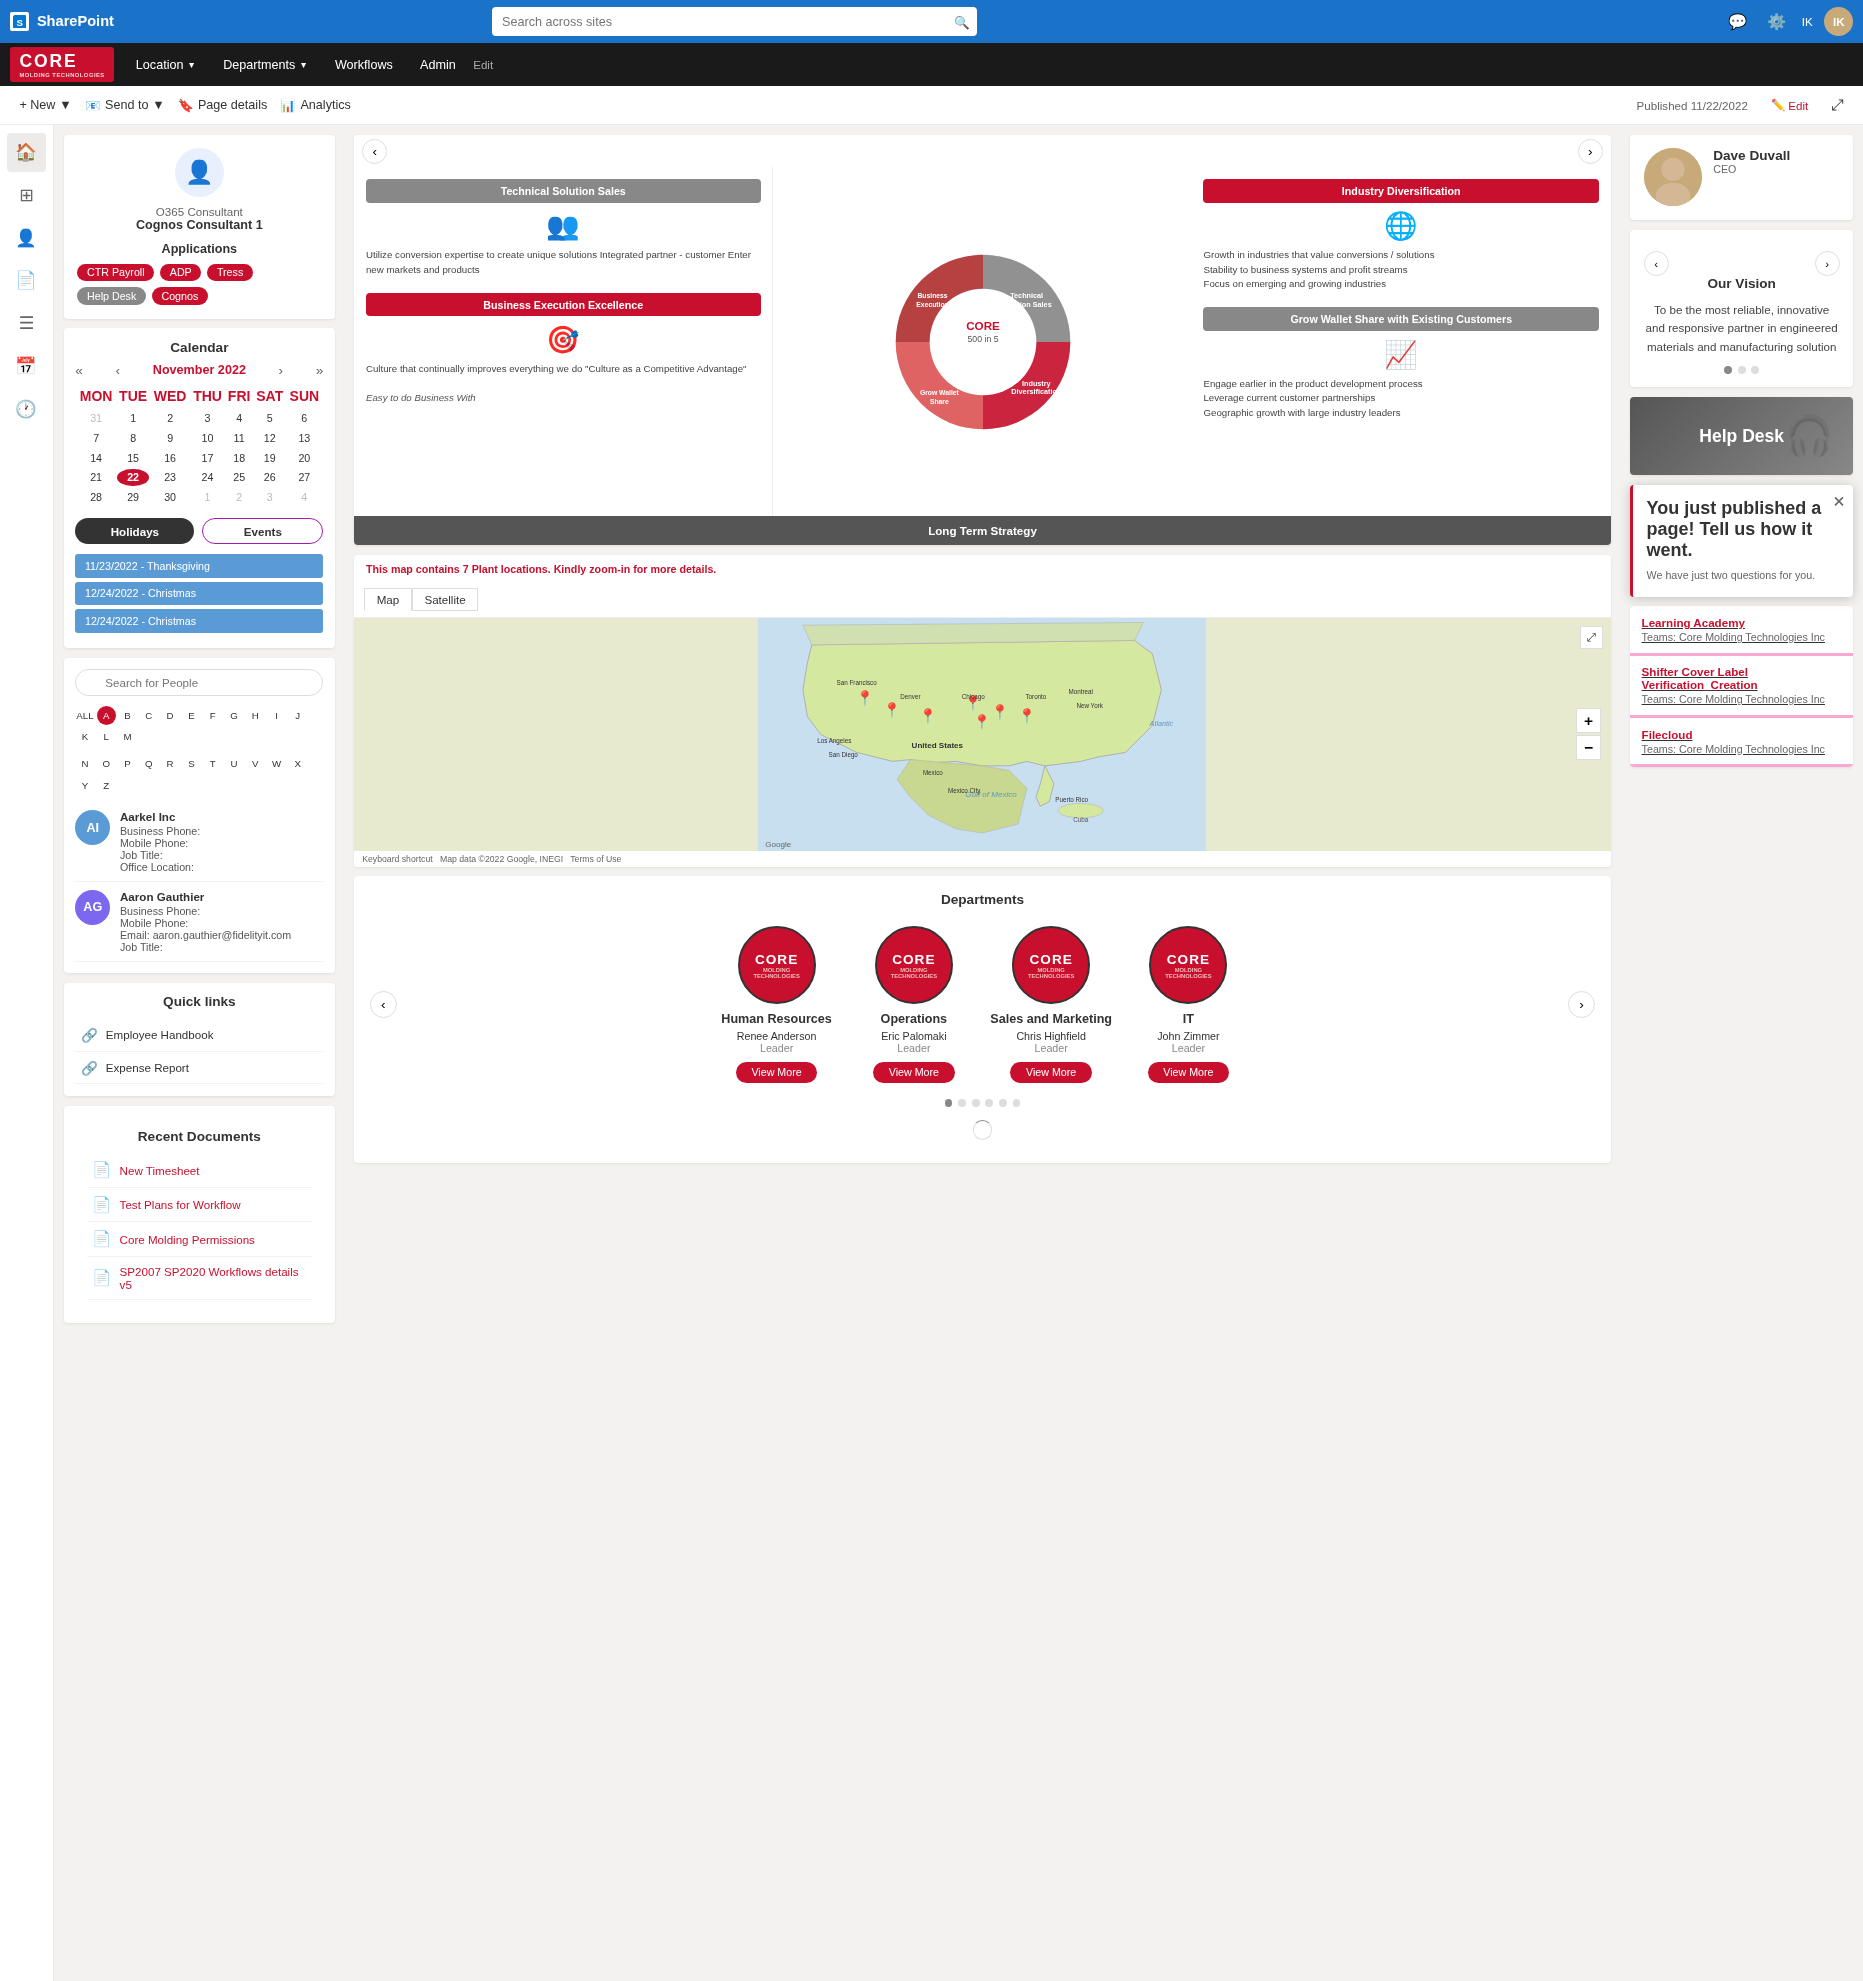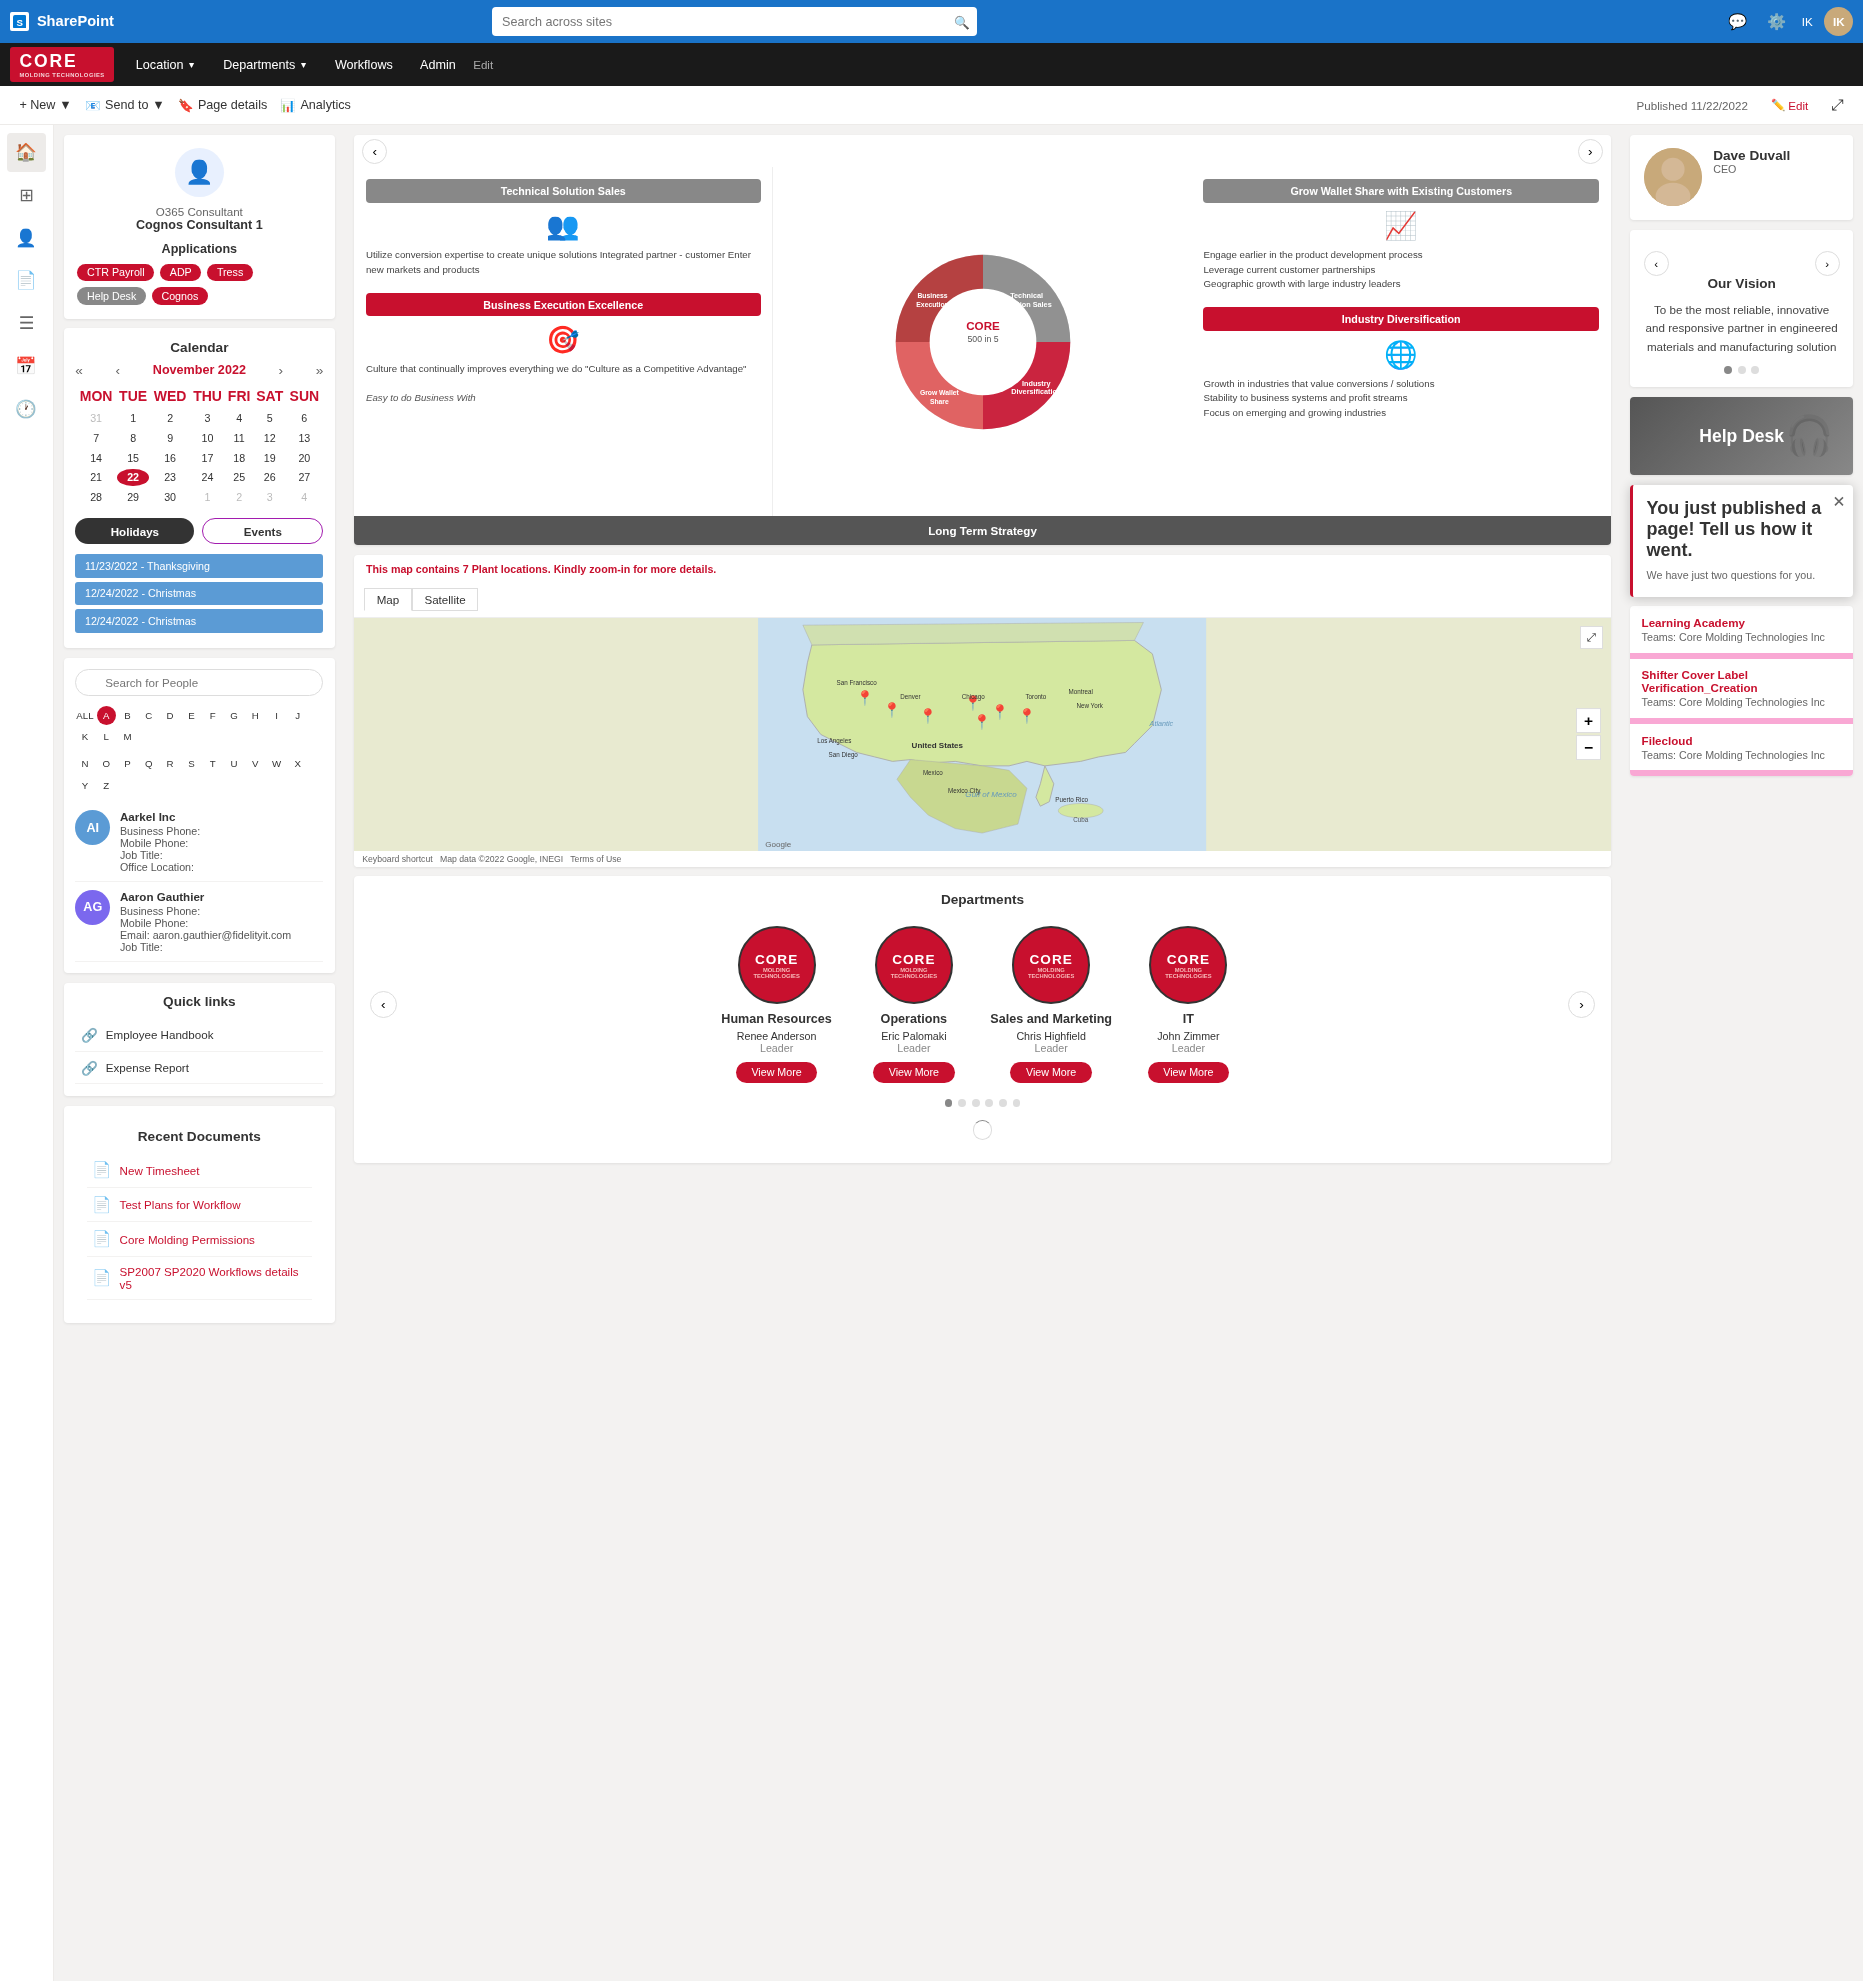--- a/index.html
+++ b/index.html
@@ -175,21 +175,21 @@
     .helpdesk-label { color: white; font-size: 17.5px; font-weight: 600; z-index: 1; }
     .headset-icon { position: absolute; right: 19.4px; font-size: 39px; color: rgba(255,255,255,0.3); }
 
     
     .notification-popup { background: white; border-radius: 3.9px; box-shadow: 0 1.9px 11.6px rgba(0,0,0,0.2); padding: 13.6px; border-left: 3.9px solid #c8102e; position: relative; }
     .notification-close { position: absolute; top: 7.8px; right: 7.8px; background: none; border: none; cursor: pointer; font-size: 15.5px; color: #666; }
     .notification-title { font-size: 18px; font-weight: 600; margin-bottom: 5.8px; color: #333; }
     .notification-text { font-size: 10.7px; color: #666; line-height: 1.5; }
 
     .teams-card { background: white; border-radius: 3.9px; box-shadow: 0 1px 2.9px rgba(0,0,0,0.08); padding: 0; overflow: hidden; }
-    .teams-item { padding: 9.7px 11.6px; border-bottom: 6px solid #f9a8d4; cursor: pointer; }
+    .teams-item { padding: 9.7px 11.6px; border-bottom: 3px solid #f9a8d4; cursor: pointer; text-decoration: underline; }
     .teams-name { font-size: 11.6px; color: #c8102e; font-weight: 600; margin-bottom: 1.9px; }
     .teams-sub { font-size: 10.7px; color: #666; }
 
     
     .fullscreen-icon { position: absolute; top: 7.8px; right: 7.8px; background: white; border: 1px solid #ddd; width: 23px; height: 23px; display: flex; align-items: center; justify-content: center; cursor: pointer; font-size: 11.6px; }
 
     .strategy-nav { display: flex; justify-content: space-between; align-items: center; padding: 3.9px 7.8px; }
     .strategy-nav-btn { background: white; border: 1px solid #ddd; border-radius: 50%; width: 25px; height: 25px; cursor: pointer; display: flex; align-items: center; justify-content: center; font-size: 13.6px; }
   </style>
 </head>
@@ -536,35 +536,35 @@
                   <text x="55" y="155" text-anchor="middle" font-size="7" fill="white" font-weight="600">Grow Wallet</text>
                   <text x="55" y="164" text-anchor="middle" font-size="7" fill="white" font-weight="600">Share</text>
                   <text x="48" y="55" text-anchor="middle" font-size="7" fill="white" font-weight="600">Business</text>
                   <text x="48" y="64" text-anchor="middle" font-size="7" fill="white" font-weight="600">Execution</text>
                 </svg>
               </div>
             </div>
 
             <div class="strategy-right">
               <div class="strategy-section">
+                <div class="strategy-box red">Industry Diversification</div>
+                <div class="strategy-icon">🌐</div>
+                <div class="strategy-text">
+                  Growth in industries that value conversions / solutions<br>
+                  Stability to business systems and profit streams<br>
+                  Focus on emerging and growing industries
+                </div>
+              </div>
+              <div class="strategy-section">
                 <div class="strategy-box gray">Grow Wallet Share with Existing Customers</div>
                 <div class="strategy-icon">📈</div>
                 <div class="strategy-text">
                   Engage earlier in the product development process<br>
                   Leverage current customer partnerships<br>
                   Geographic growth with large industry leaders
-                </div>
-              </div>
-              <div class="strategy-section">
-                <div class="strategy-box red">Industry Diversification</div>
-                <div class="strategy-icon">🌐</div>
-                <div class="strategy-text">
-                  Growth in industries that value conversions / solutions<br>
-                  Stability to business systems and profit streams<br>
-                  Focus on emerging and growing industries
                 </div>
               </div>
             </div>
           </div>
           <div class="strategy-footer">Long Term Strategy</div>
         </div>
 
         <div class="map-card">
           <div class="map-note">This map contains 7 Plant locations. Kindly zoom-in for more details.</div>
           <div class="map-tabs">

